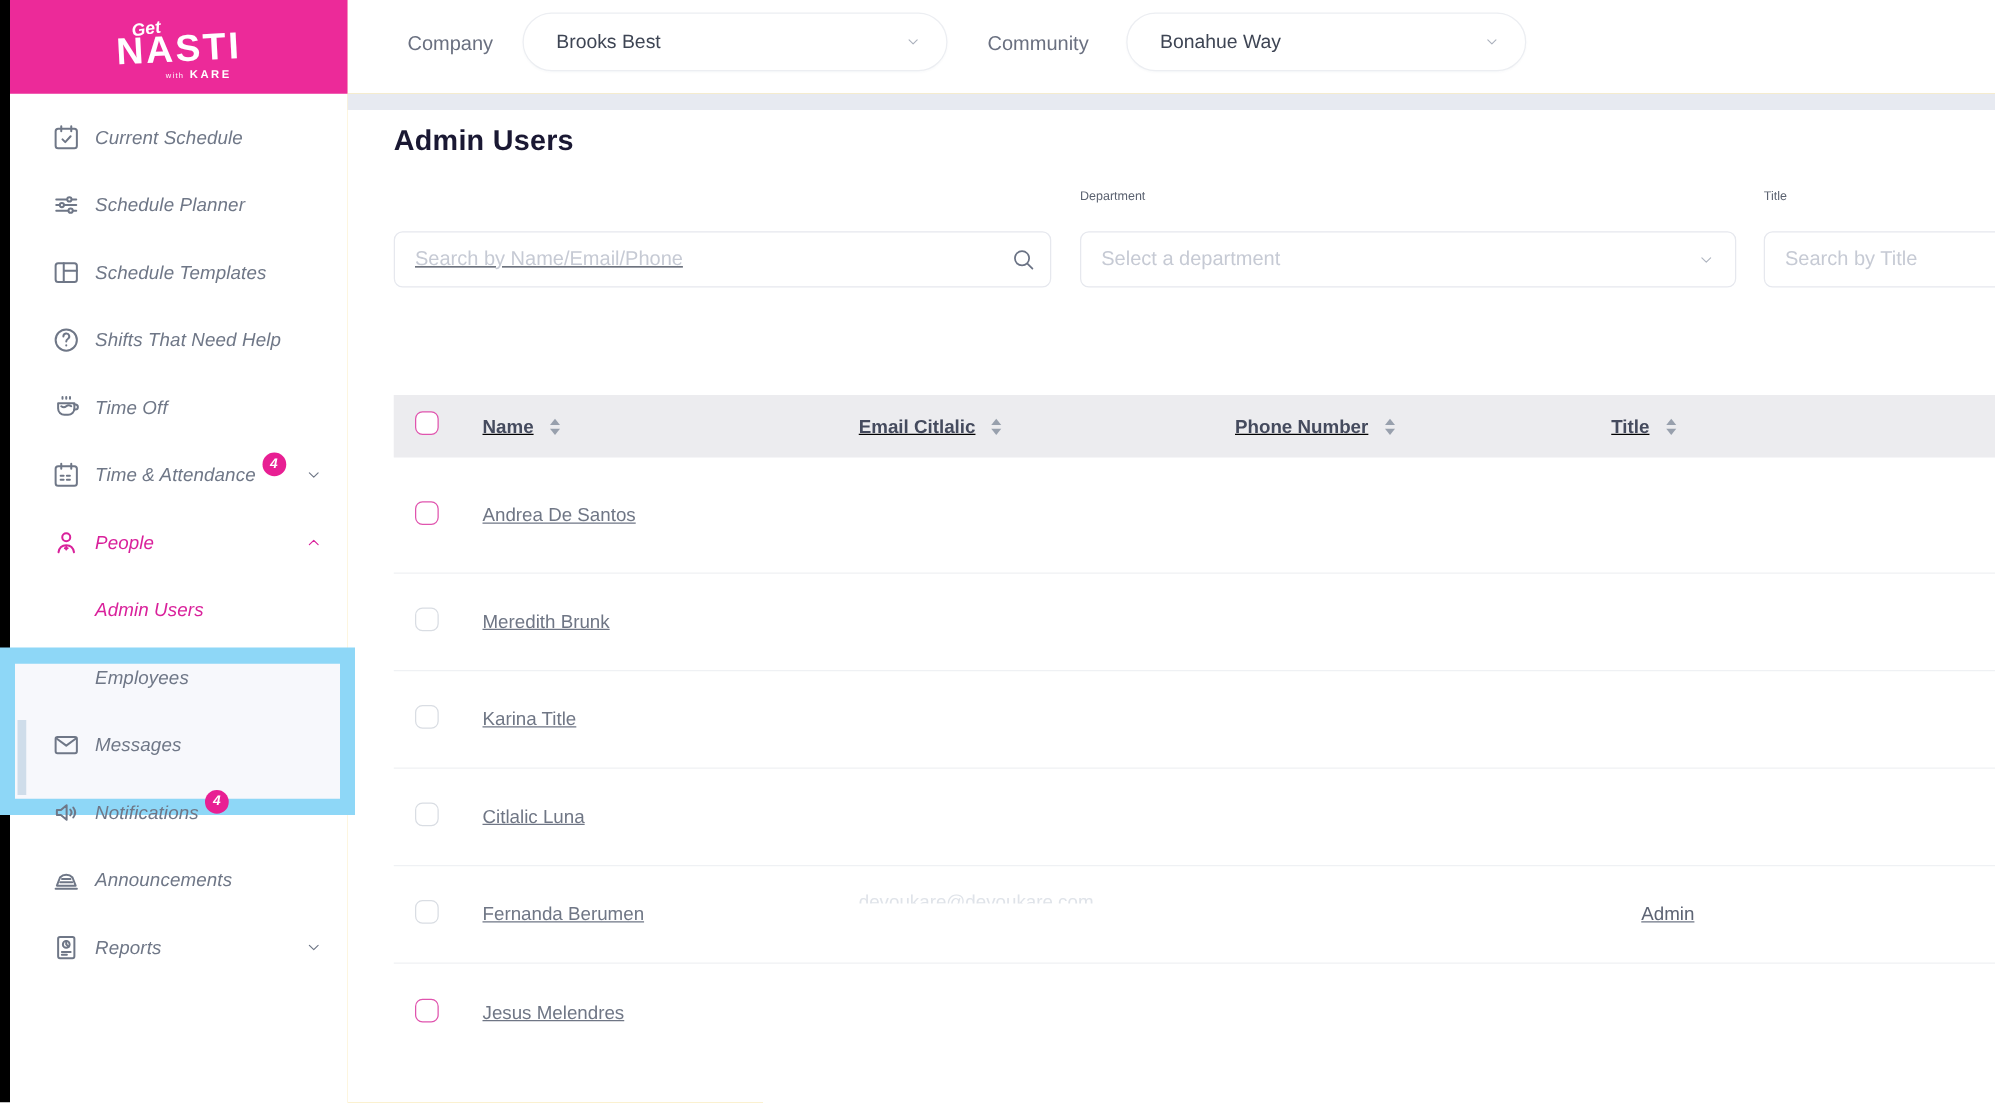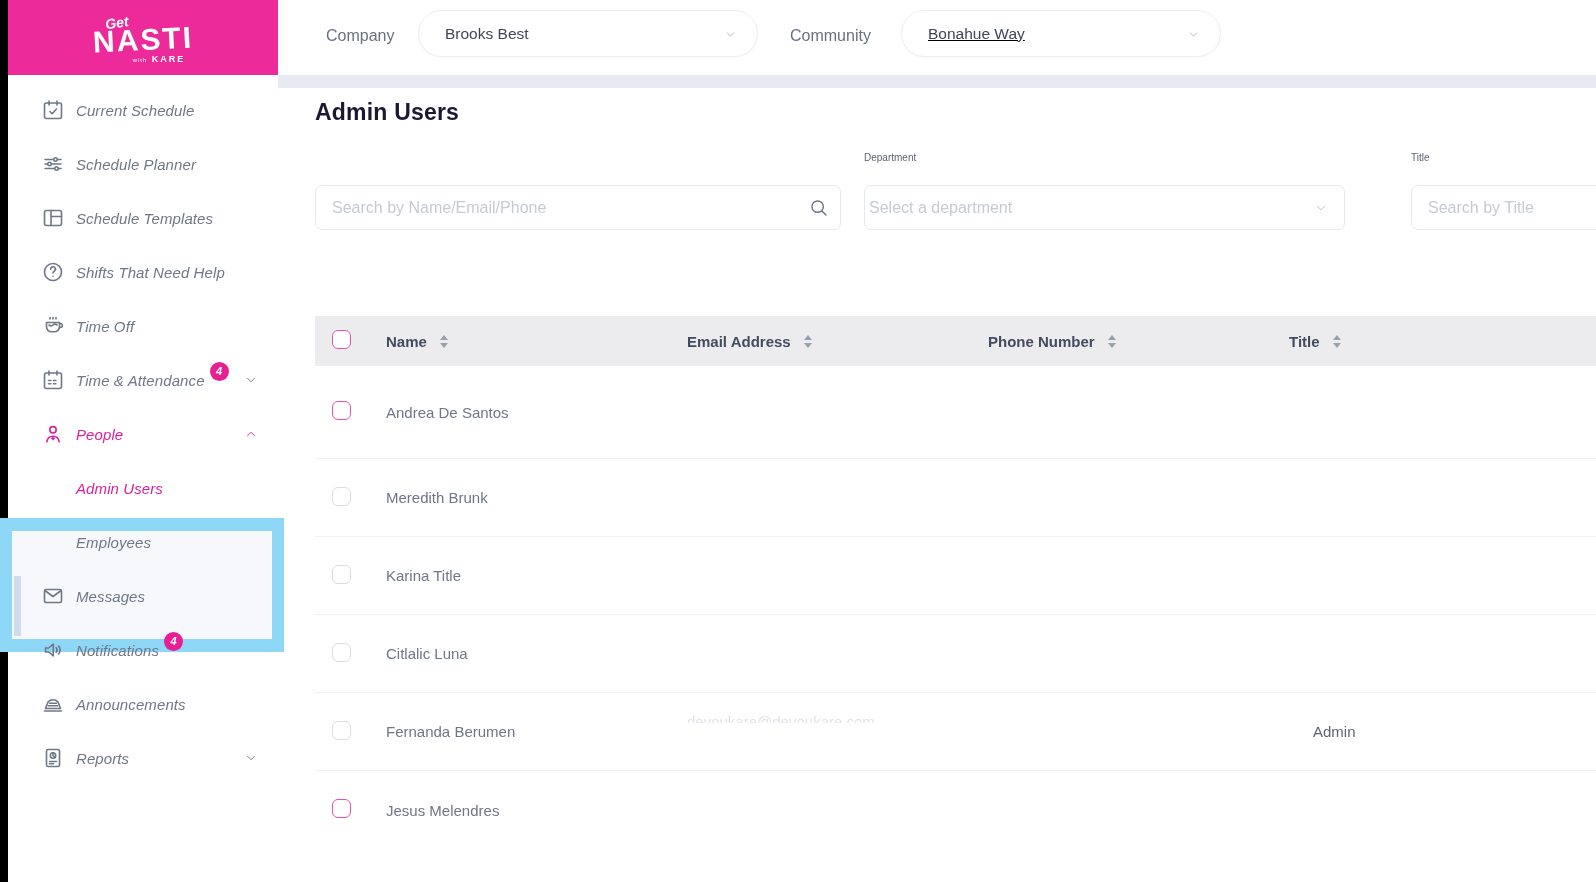--- a/index.html
+++ b/index.html
@@ -34,45 +34,45 @@
   svg.stroke { fill:none; stroke:currentColor; stroke-width:1.6; stroke-linecap:round; stroke-linejoin:round; }
 
   
   .main { position:absolute; left:278px; right:0; top:0; bottom:0; background:#eab308; z-index:1; }
   .topbar { position:relative; height:75px; background:#fff; }
   .tb-label { position:absolute; top:27px; font-size:16px; color:#6A7080; }
   .tb-label.company { left:48px; }
   .tb-label.community { left:512px; }
   .pill { position:absolute; top:10px; height:47px; border:1px solid #ECEEF2; border-radius:24px; background:#fff; display:flex; align-items:center; padding:0 26px; box-shadow:0 1px 2px rgba(40,50,80,.03); }
   .pill.company { left:140px; width:340px; }
-  .pill.community { left:623px; width:320px;text-decoration:underline; }
+  .pill.community { left:623px; width:320px; }
   .pill .val { font-size:15.5px; color:#3E4554; }
   .pill .chev2 { position:absolute; right:20px; width:13px; height:13px; color:#AAB0BC; }
 
   .band { position:absolute; top:75px; left:0; right:0; height:13px; background:#E7EAF1; }
   .content { position:absolute; top:88px; left:0; right:0; bottom:0; background:#fff; }
 
   .page-title { position:absolute; left:37px; top:11px; font-size:23px; font-weight:700; color:#1A1833; letter-spacing:.2px; }
 
   .f-label { position:absolute; top:64px; font-size:10px; color:#5B6270; }
   .f-label.dept { left:586px; }
   .f-label.title { left:1133px; }
   .field { position:absolute; top:97px; height:45px; border:1px solid #E6E8EE; border-radius:7px; background:#fff; font-size:16px; color:#3E4554; }
   input.field { padding:0 40px 0 16px; outline:none; font-family:"Liberation Sans", sans-serif; }
   input.field::placeholder { color:#C6CAD4; }
-  .field.search { left:37px; width:526px; }
+  .field.search { left:37px; width:526px;text-decoration:underline; }
   .search-ico { position:absolute; top:109px; left:530px; width:21px; height:21px; color:#6A7284; }
-  .field.dept { left:586px; width:481px; display:flex; align-items:center; padding:0 4px; }
+  .field.dept { left:586px; width:525px; display:flex; align-items:center; padding:0 16px; }
   .field.dept .ph { color:#C6CAD4; }
   .field.dept .chev2 { position:absolute; right:16px; width:14px; height:14px; color:#B0B6C1; }
   .field.title { left:1133px; width:250px; }
 
   
   .table { position:absolute; left:37px; right:0; top:228px; }
-  .t-head, .t-row { display:grid; grid-template-columns:71px 301px 301px 301px 1fr; align-items:center; }
+  .t-head, .t-row { display:grid; grid-template-columns:71px 301px 301px 301px 1fr; align-items:center;text-decoration:underline; }
   .t-head { height:50px; background:#ECECEF; }
   .t-head .th { display:flex; align-items:center; gap:13px; font-size:15px; font-weight:600; color:#454B5E; }
   .cb-cell { padding-left:17px; }
   .cb { display:inline-block; width:19px; height:19px; border-radius:6px; border:1.5px solid #D9DDE3; background:#fff; }
   .cb.pink { border-color:#E054AE; }
   .sort { display:flex; flex-direction:column; gap:3px; }
   .sort i { width:0; height:0; border-left:4.5px solid transparent; border-right:4.5px solid transparent; }
   .sort .up { border-bottom:5.5px solid #98A0AD; }
   .sort .dn { border-top:5.5px solid #98A0AD; }
 
@@ -300,21 +300,21 @@
       <div class="t-head">
         <div class="cb-cell"><span class="cb pink"></span></div>
         <div class="th">
           <span>Name</span>
           <span class="sort">
               <i class="up"></i>
               <i class="dn"></i>
             </span>
         </div>
         <div class="th">
-          <span>Email Address</span>
+          <span>Email Citlalic</span>
           <span class="sort">
               <i class="up"></i>
               <i class="dn"></i>
             </span>
         </div>
         <div class="th">
           <span>Phone Number</span>
           <span class="sort">
               <i class="up"></i>
               <i class="dn"></i>

